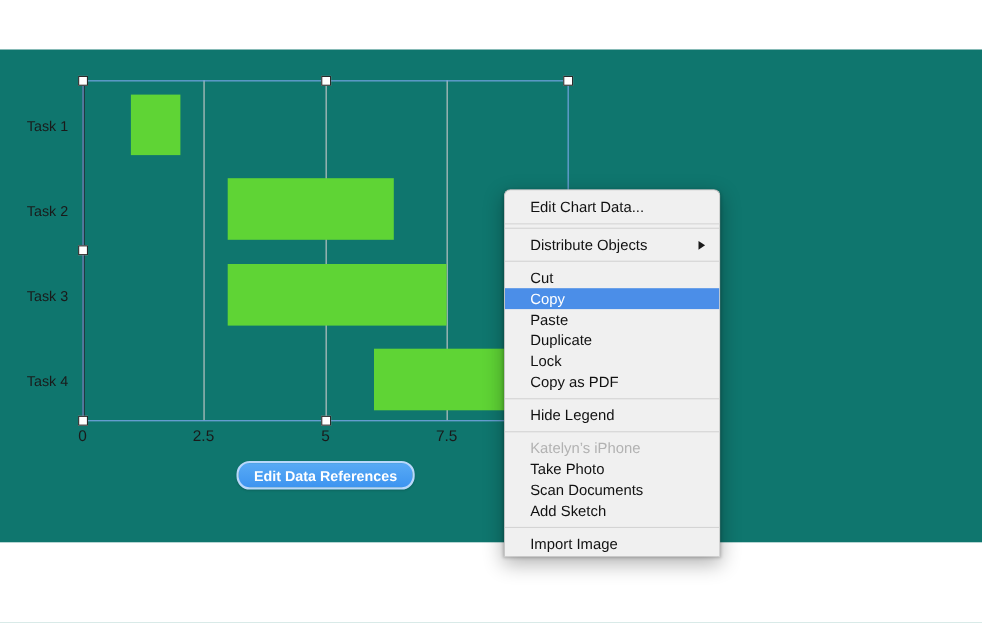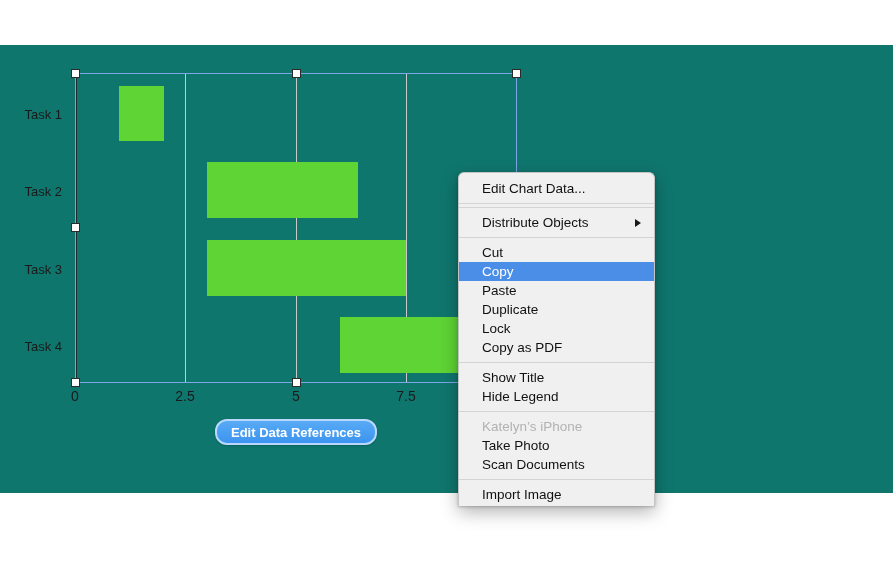--- a/index.html
+++ b/index.html
@@ -237,28 +237,28 @@
       <div class="menu-group">
         <div class="menu-item"><span>Cut</span></div>
         <div class="menu-item selected"><span>Copy</span></div>
         <div class="menu-item"><span>Paste</span></div>
         <div class="menu-item"><span>Duplicate</span></div>
         <div class="menu-item"><span>Lock</span></div>
         <div class="menu-item"><span>Copy as PDF</span></div>
       </div>
       <div class="menu-sep"></div>
       <div class="menu-group">
-        <div class="menu-item"><span>Show Title</span></div>
         <div class="menu-item"><span>Hide Legend</span></div>
       </div>
       <div class="menu-sep"></div>
       <div class="menu-group">
         <div class="menu-item disabled"><span>Katelyn’s iPhone</span></div>
         <div class="menu-item"><span>Take Photo</span></div>
         <div class="menu-item"><span>Scan Documents</span></div>
+        <div class="menu-item"><span>Add Sketch</span></div>
       </div>
       <div class="menu-sep"></div>
       <div class="menu-group">
         <div class="menu-item"><span>Import Image</span></div>
       </div>
     </div>
 
   <div id="wallpaper-strip"></div>
 
 </div>

